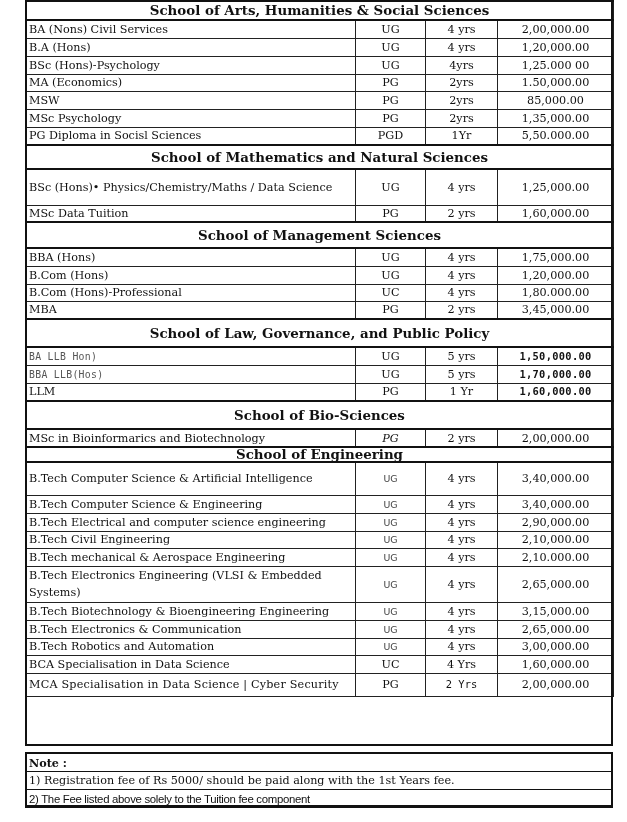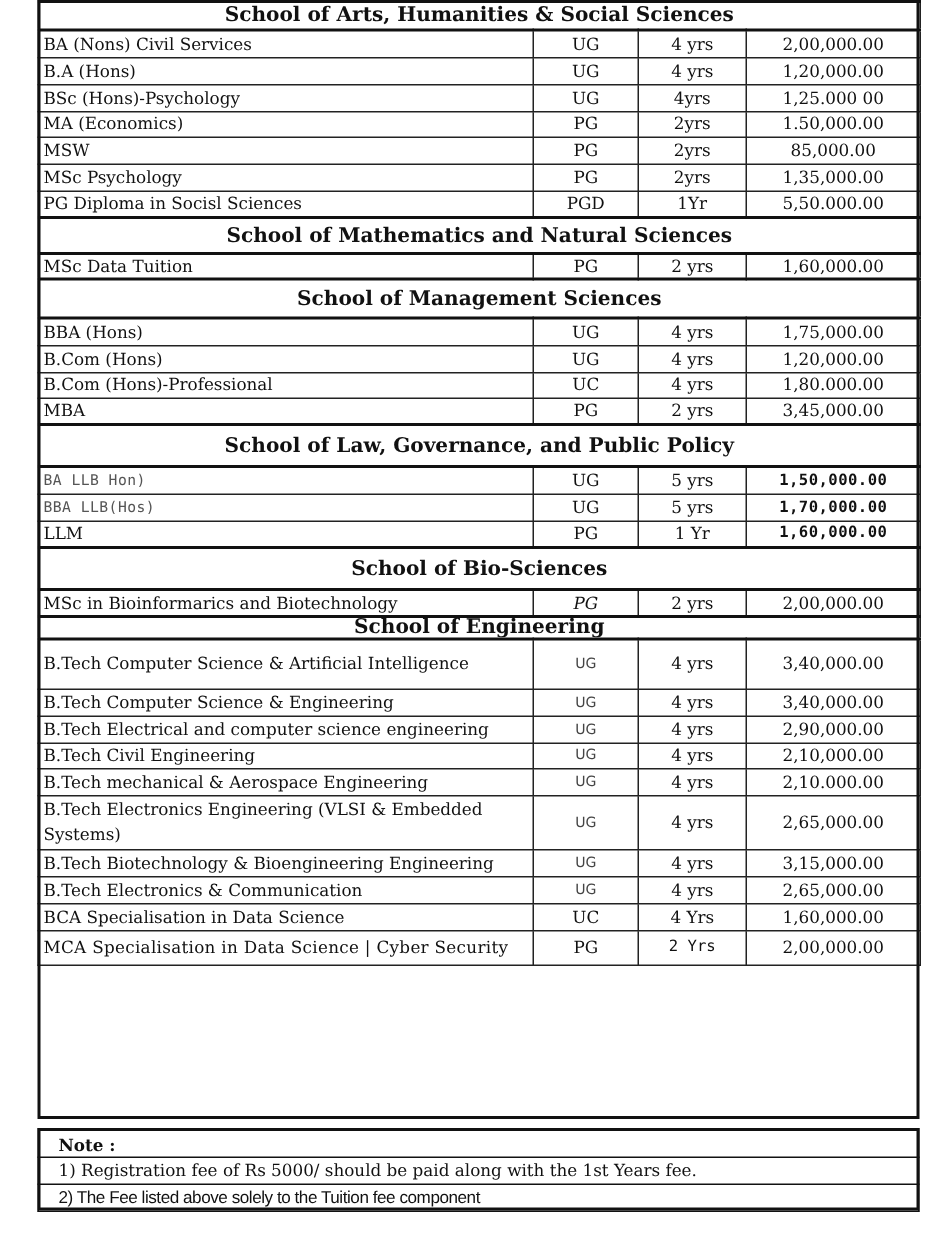--- a/index.html
+++ b/index.html
@@ -10,21 +10,21 @@
   .tbl td.c2, .tbl td.c3, .tbl td.c4 { text-align:center; }
   .tbl tr.sec td { font-family:"DejaVu Serif","Liberation Serif",serif; font-weight:bold; font-size:13.4px; text-align:center;
                    border-top:2px solid #111; border-bottom:2px solid #111; }
   .mono { font-family:"DejaVu Sans Mono","Liberation Mono",monospace; font-size:9.8px !important; letter-spacing:0.3px;margin-top:24px; }
   .monob { font-family:"DejaVu Sans Mono","Liberation Mono",monospace; font-size:10.4px !important; font-weight:bold; letter-spacing:0.3px; }
   .sans-small { font-family:"DejaVu Sans","Liberation Sans",sans-serif; font-size:9.4px !important; color:#444; }
   .ital { font-style:italic; }
   .wrap { white-space:normal !important; }
   .outer { position:absolute; left:25px; top:0; width:588px; height:746px; border:2px solid #111; box-sizing:border-box; pointer-events:none; }
   .note { position:absolute; left:25px; top:752px; width:588px; border-collapse:collapse; table-layout:fixed; }
-  .note td { border:1px solid #111; padding:0 13px; height:17px; font-size:11.2px; white-space:nowrap; }
+  .note td { border:1px solid #111; padding:0 3px; height:17px; font-size:11.2px; white-space:nowrap; }
   .note tr.h td { font-weight:bold; border-top:2px solid #111; }
   .note td.sans { font-family:"Liberation Sans","DejaVu Sans",sans-serif; font-size:11.4px; letter-spacing:-0.3px; }
   .note-frame { position:absolute; left:25px; top:752px; width:588px; height:55px; border:2px solid #111; box-sizing:border-box; pointer-events:none; }
 </style>
 </head>
 <body>
 
 <table class="tbl">
   <colgroup>
     <col style="width:330px">
@@ -76,20 +76,26 @@
     <tr style="height:18px">
       <td class="c1">PG Diploma in Socisl Sciences</td>
       <td class="c2">PGD</td>
       <td class="c3">1Yr</td>
       <td class="c4">5,50.000.00</td>
     </tr>
 
     <tr class="sec" style="height:24px">
       <td colspan="4">School of Mathematics and Natural Sciences</td>
     </tr>
+    <tr style="height:36px">
+      <td class="c1">BSc (Hons)• Physics/Chemistry/Maths / Data Science</td>
+      <td class="c2">UG</td>
+      <td class="c3">4 yrs</td>
+      <td class="c4">1,25,000.00</td>
+    </tr>
     <tr style="height:17px">
       <td class="c1">MSc Data Tuition</td>
       <td class="c2">PG</td>
       <td class="c3">2 yrs</td>
       <td class="c4">1,60,000.00</td>
     </tr>
 
     <tr class="sec" style="height:26px">
       <td colspan="4">School of Management Sciences</td>
     </tr>
@@ -194,20 +200,26 @@
       <td class="c2 sans-small">UG</td>
       <td class="c3">4 yrs</td>
       <td class="c4">3,15,000.00</td>
     </tr>
     <tr style="height:18px">
       <td class="c1">B.Tech Electronics &amp; Communication</td>
       <td class="c2 sans-small">UG</td>
       <td class="c3">4 yrs</td>
       <td class="c4">2,65,000.00</td>
     </tr>
+    <tr style="height:17px">
+      <td class="c1">B.Tech Robotics and Automation</td>
+      <td class="c2 sans-small">UG</td>
+      <td class="c3">4 yrs</td>
+      <td class="c4">3,00,000.00</td>
+    </tr>
     <tr style="height:18px">
       <td class="c1">BCA Specialisation in Data Science</td>
       <td class="c2">UC</td>
       <td class="c3">4 Yrs</td>
       <td class="c4">1,60,000.00</td>
     </tr>
     <tr style="height:23px">
       <td class="c1" style="letter-spacing:0.2px">MCA Specialisation in Data Science  |  Cyber Security</td>
       <td class="c2">PG</td>
       <td class="c3" style="font-family:'DejaVu Sans Mono','Liberation Mono',monospace;font-size:10.4px">2 Yrs</td>

